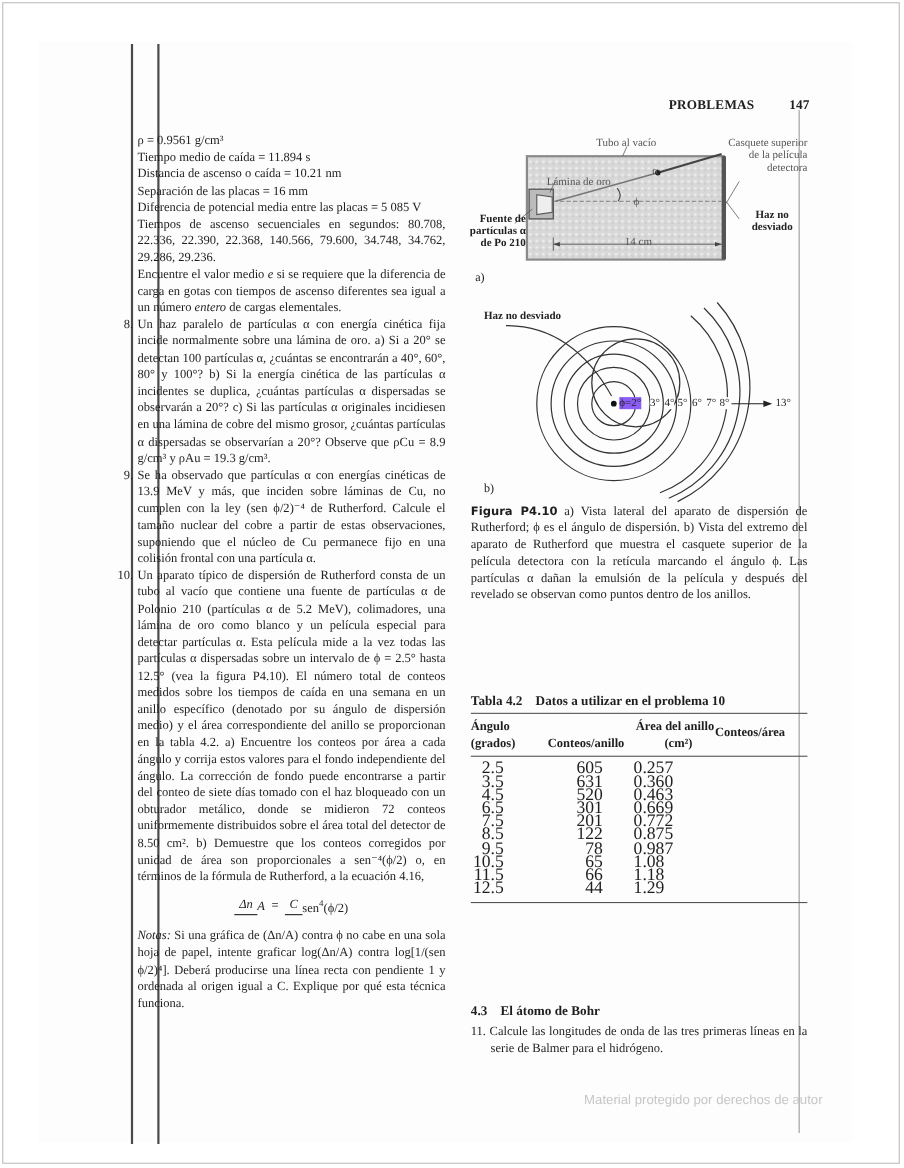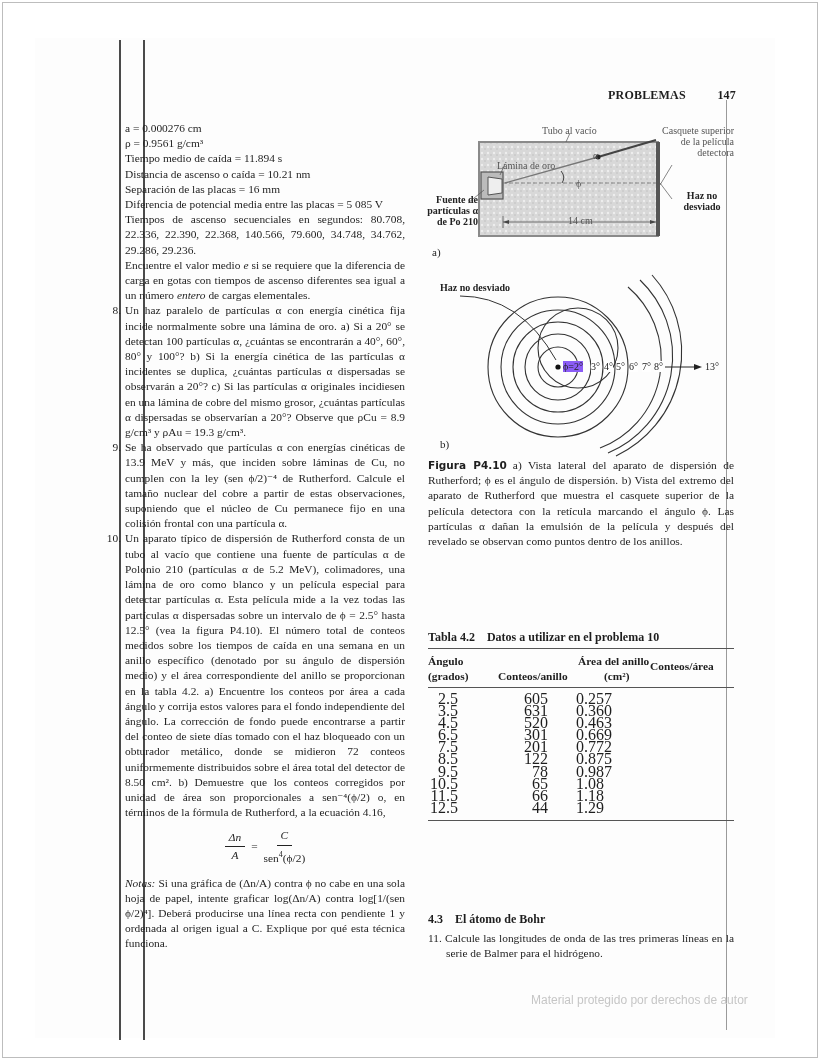--- a/index.html
+++ b/index.html
@@ -26,21 +26,21 @@
     position: absolute; left: 125px; top: 121px; width: 280px; font-size: 11.4px; line-height: 15.2px;
   }
   .left-col p { margin: 0; text-align: justify; }
   .left-col .given { margin: 0; white-space: nowrap; }
   .problem { position: relative; }
   .problem .num { position: absolute; left: -20px; width: 16px; text-align: right; font-weight: normal; }
   .formula {
     display: flex; align-items: center; justify-content: center; gap: 6px; margin: 8px 0 10px 0;
     font-size: 11.4px;
   }
-  .frac { display: inline-flex; flex-direction: column; align-items: center; }
+  .frac { display: inline-flex; flex-direction: row; align-items: center; }
   .frac .top { border-bottom: 1px solid #222; padding: 0 4px 1px 4px; font-style: italic; }
   .frac .bot { padding-top: 1px; font-style: italic; }
   .frac .bot .up { font-style: normal; }
   .notes { margin-top: 4px; }
   i, .it { font-style: italic; }
   .fig-label { position: absolute; font-size: 10px; color: #555; line-height: 11px; }
   .fig-label.bold { font-weight: bold; color: #222; text-align: center; }
   .sub-label { position: absolute; font-size: 11px; }
 
   .caption {
@@ -86,21 +86,20 @@
 <div class="vline" style="left:119px; top:40px; height:1000px;"></div>
 <div class="vline" style="left:143px; top:40px; height:1000px;"></div>
 <div class="vline-right" style="left:726px; top:100px; height:930px;"></div>
 
 <div class="header">
   <span>PROBLEMAS</span>
   <span>147</span>
 </div>
 
 <div class="left-col">
-  <p class="given">a = 0.000276 cm</p>
   <p class="given">ρ = 0.9561 g/cm³</p>
   <p class="given">Tiempo medio de caída = 11.894 s</p>
   <p class="given">Distancia de ascenso o caída = 10.21 nm</p>
   <p class="given">Separación de las placas = 16 mm</p>
   <p class="given">Diferencia de potencial media entre las placas = 5 085 V</p>
   <p>Tiempos de ascenso secuenciales en segundos: 80.708, 22.336, 22.390, 22.368, 140.566, 79.600, 34.748, 34.762, 29.286, 29.236.</p>
   <p><span>Encuentre el valor medio </span><i>e</i><span> si se requiere que la diferencia de carga en gotas con tiempos de ascenso diferentes sea igual a un número </span><i>entero</i><span> de cargas elementales.</span></p>
 
   <div class="problem">
     <span class="num">8.</span>

